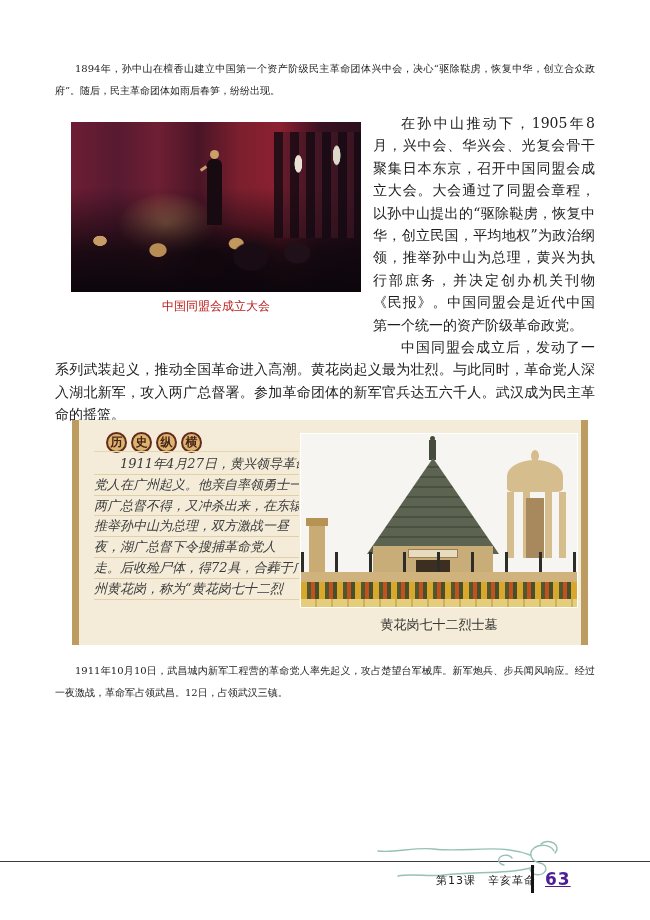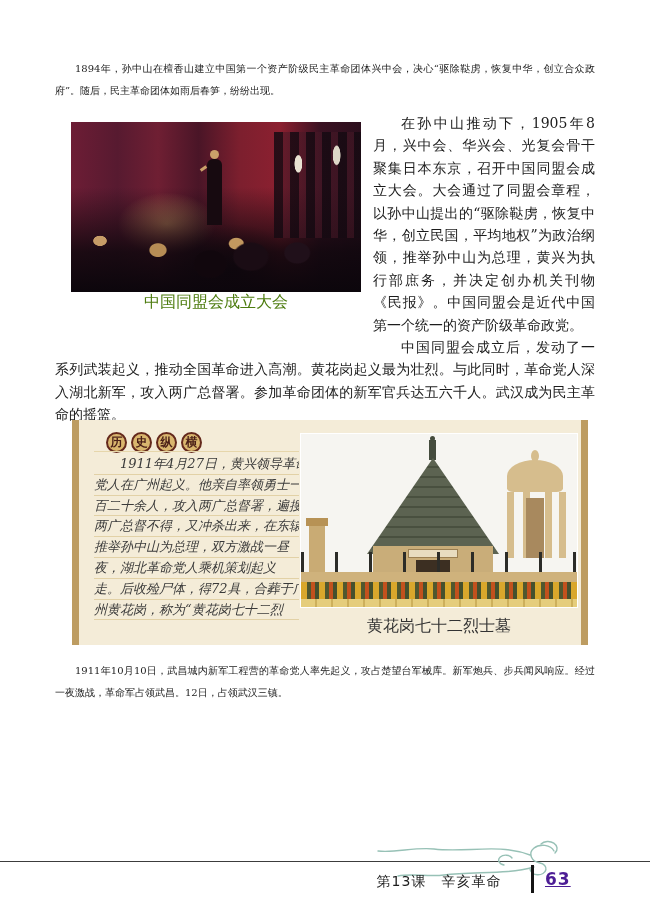--- a/index.html
+++ b/index.html
@@ -33,21 +33,21 @@
       radial-gradient(ellipse 20px 16px at 30% 55%, #b78d55 0 40%, rgba(0,0,0,0) 46%),
       radial-gradient(ellipse 26px 22px at 48% 70%, #11070d 0 60%, rgba(0,0,0,0) 66%),
       radial-gradient(ellipse 30px 24px at 62% 62%, #1a0c14 0 55%, rgba(0,0,0,0) 62%),
       radial-gradient(ellipse 22px 18px at 78% 58%, #20101a 0 55%, rgba(0,0,0,0) 62%),
       radial-gradient(ellipse 18px 14px at 57% 48%, #c2985f 0 38%, rgba(0,0,0,0) 45%);}
   .group-right{position:absolute;right:0;top:6%;width:30%;height:62%;z-index:1;
     background:
       radial-gradient(ellipse 8px 18px at 28% 30%, #e8e2d2 0 45%, rgba(0,0,0,0) 52%),
       radial-gradient(ellipse 8px 20px at 72% 22%, #ded8c8 0 45%, rgba(0,0,0,0) 52%),
       repeating-linear-gradient(90deg, rgba(22,10,18,.85) 0 9px, rgba(70,24,38,.55) 9px 16px);}
-  figcaption{text-align:center;font-size:16px;color:#4d7c0f;}
+  figcaption{margin-top:6px;text-align:center;font-size:12px;color:#b91c1c;}
   
   #hbox{left:72px;top:420px;width:516px;height:225px;box-sizing:border-box;
         background:#f4ecd8;border-left:7px solid #bd9c61;border-right:7px solid #bd9c61;}
   .badge-row{position:absolute;left:15px;top:12px;height:21px;padding-left:12px;}
   .badge{display:inline-block;width:17px;height:17px;margin-right:4px;border-radius:50%;
          background:#d9b66e;border:2px solid #64291c;color:#4a1f17;font-weight:bold;
          font-size:12px;line-height:17px;text-align:center;vertical-align:top;}
   .rule-under{position:absolute;left:15px;top:31px;width:205px;border-bottom:1px solid #e6d6ab;}
   .boxlines{position:absolute;left:15px;top:34px;width:205px;font-style:italic;
             font-size:13px;color:#3a3a3a;}
@@ -78,28 +78,28 @@
   .lpillar:before{content:"";position:absolute;left:-3px;top:-8px;width:22px;height:8px;
         background:#b79255;}
   .fence{position:absolute;left:0;top:118px;width:100%;height:22px;
         background:repeating-linear-gradient(90deg,#2c2c28 0 3px,rgba(0,0,0,0) 3px 34px);}
   .wall{position:absolute;left:0;top:138px;width:100%;height:18px;background:#cfb27c;}
   .flowers{position:absolute;left:0;top:148px;width:100%;height:17px;
         background:repeating-linear-gradient(90deg,#d9a72c 0 6px,#50582f 6px 10px,#c2511d 10px 14px,#45502e 14px 18px);}
   .pbase{position:absolute;left:0;top:165px;width:100%;height:10px;
         background:repeating-linear-gradient(90deg,#e5cd7c 0 14px,#cdb05c 14px 16px);}
   .photo-cap{position:absolute;left:221px;top:196px;width:278px;text-align:center;
-        font-size:16px;color:#333;}
+        font-size:13px;color:#333;}
   
   #lower{left:55px;top:660px;width:540px;}
   #lower p{margin:0;}
   
   .f-line{left:0;top:861px;width:650px;height:1px;background:#3c3c3c;}
   .f-cloud{left:348px;top:831px;}
-  .f-lesson{left:375px;top:873px;width:128px;text-align:center;font-size:14px;
+  .f-lesson{left:422px;top:873px;width:128px;text-align:center;font-size:11px;
             letter-spacing:1px;color:#1d1d1d;font-family:"DejaVu Sans","Liberation Sans",sans-serif;}
   .f-bar{left:531px;top:865px;width:3px;height:28px;background:#141414;}
   .f-num{left:545px;top:869px;font-size:17px;font-weight:bold;color:#4c1d95;
          letter-spacing:1px;font-family:"DejaVu Sans","Liberation Sans",sans-serif;text-decoration:underline;}
 </style>
 </head>
 <body>
 
 <p id="para1" class="abs para ind">1894年，孙中山在檀香山建立中国第一个资产阶级民主革命团体兴中会，决心“驱除鞑虏，恢复中华，创立合众政府”。随后，民主革命团体如雨后春笋，纷纷出现。</p>
 
@@ -117,24 +117,23 @@
 </div>
 
 <div id="hbox" class="abs">
   <div class="badge-row">
     <span class="badge">历</span><span class="badge">史</span><span class="badge">纵</span><span class="badge">横</span>
   </div>
   <div class="rule-under"></div>
   <div class="boxlines">
     <div class="hl first">1911年4月27日，黄兴领导革命</div>
     <div class="hl">党人在广州起义。他亲自率领勇士一</div>
-    <div class="hl">百二十余人，攻入两广总督署，遍搜</div>
     <div class="hl">两广总督不得，又冲杀出来，在东辕</div>
     <div class="hl">推举孙中山为总理，双方激战一昼</div>
-    <div class="hl">夜，湖北革命党人乘机策划起义</div>
+    <div class="hl">夜，湖广总督下令搜捕革命党人</div>
     <div class="hl">走。后收殓尸体，得72具，合葬于广</div>
     <div class="hl">州黄花岗，称为“黄花岗七十二烈</div>
   </div>
   <div class="photo">
     <div class="statue"></div>
     <div class="pyr"></div>
     <div class="dome"></div>
     <div class="col" style="left:206px;"></div>
     <div class="col" style="left:222px;"></div>
     <div class="col" style="left:244px;"></div>

